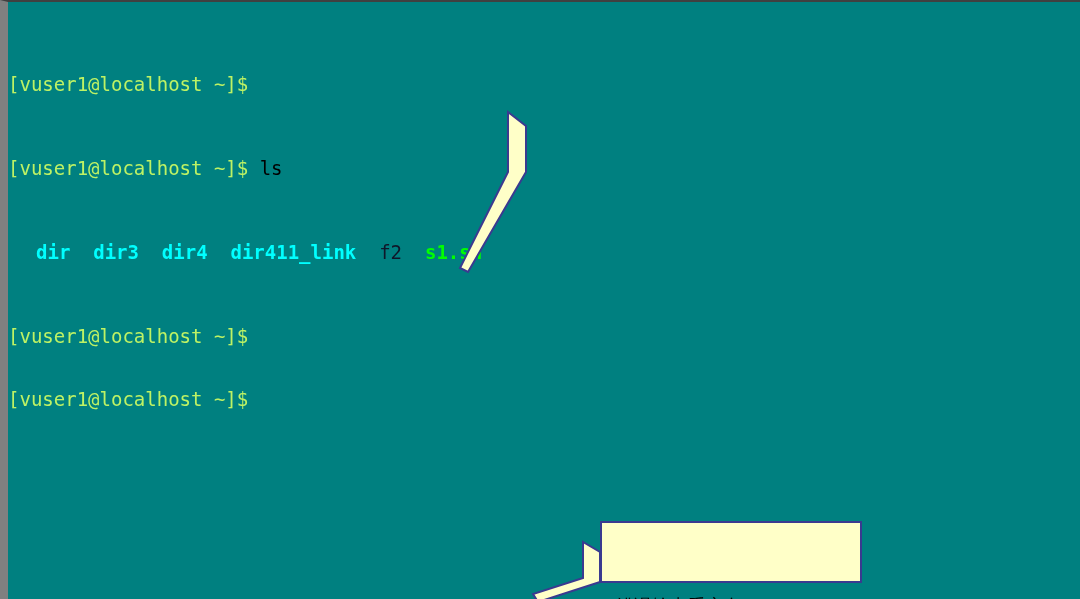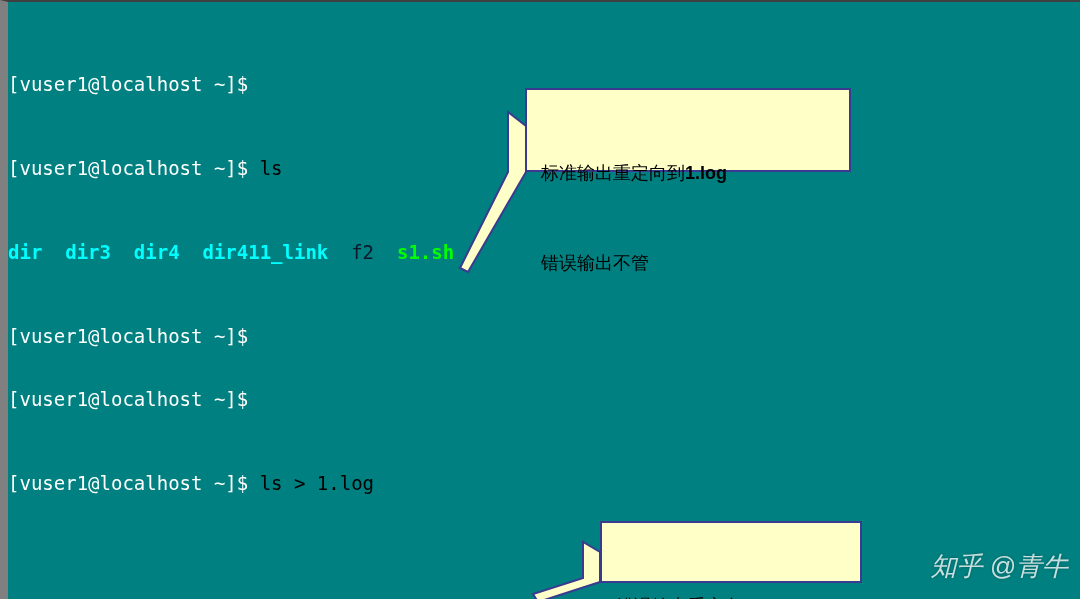--- a/index.html
+++ b/index.html
@@ -19,24 +19,24 @@
     font-size: 19px;
     line-height: 21px;
     color: #e5e5e5;
     white-space: pre;
     border-left: 8px solid #808080;
     border-top: 2px solid #404040;
     box-sizing: border-box;
     padding-top: 0;
   }
   .line { height: 21px; }
-  .prompt { color: #ffffff; }
+  .prompt { color: #bef264; }
   .cmd    { color: #000000; }
   .wt     { color: #0f172a; }
-  .bcyan  { color: #00ffff; font-weight: bold; }
+  .bcyan  { color: #00ffff; font-weight: bold; margin-left: 28px; }
   .bgreen { color: #00ff00; font-weight: bold; }
   .bold   { font-weight: bold; }
 
   
   .callout {
     position: absolute;
     background: #ffffc8;
     border: 2px solid #3a3a90;
     padding: 8px 14px 10px 14px;
     color: #000;
@@ -97,21 +97,20 @@
   
   <div class="line" style="margin-top:-12px;"><span class="prompt">[vuser1@localhost ~]$</span></div>
 
   <div class="line"><span class="prompt">[vuser1@localhost ~]$ </span><span class="cmd">ls</span></div>
 
   <div class="line"><span class="bcyan bold">dir  dir3  dir4  dir411_link</span><span class="wt">  f2  </span><span class="bgreen bold">s1.sh</span></div>
 
   <div class="line"><span class="prompt">[vuser1@localhost ~]$</span></div>
   <div class="line"><span class="prompt">[vuser1@localhost ~]$</span></div>
 
-  <div class="line"><span class="prompt">[vuser1@localhost ~]$ </span><span class="cmd">ls &gt; 1.log</span></div>
 
   
 
   
   
 
   
   
 
   
@@ -119,28 +118,23 @@
   
   
   
   
 
   
   <svg class="arrow a1" viewBox="0 0 120 170">
     <polygon points="88,14 88,60 30,160 22,156 70,60 70,0" fill="#ffffc8" stroke="#3a3a90" stroke-width="2"></polygon>
   </svg>
 
-  <div class="callout c1">
-    <div class="h1"><span>标准输出重定向到</span><span class="bold">1.log</span></div>
-    <div class="h1">错误输出不管</div>
-  </div>
 
   
   <svg class="arrow a2" viewBox="0 0 90 70">
     <polygon points="72,10 72,40 10,60 5,52 55,36 55,0" fill="#ffffc8" stroke="#3a3a90" stroke-width="2"></polygon>
   </svg>
 
   <div class="callout c2">
     <div class="h1">错误输出重定向</div>
   </div>
 
-  <div class="watermark">知乎 @青牛</div>
 </div>
 
 </body></html>

